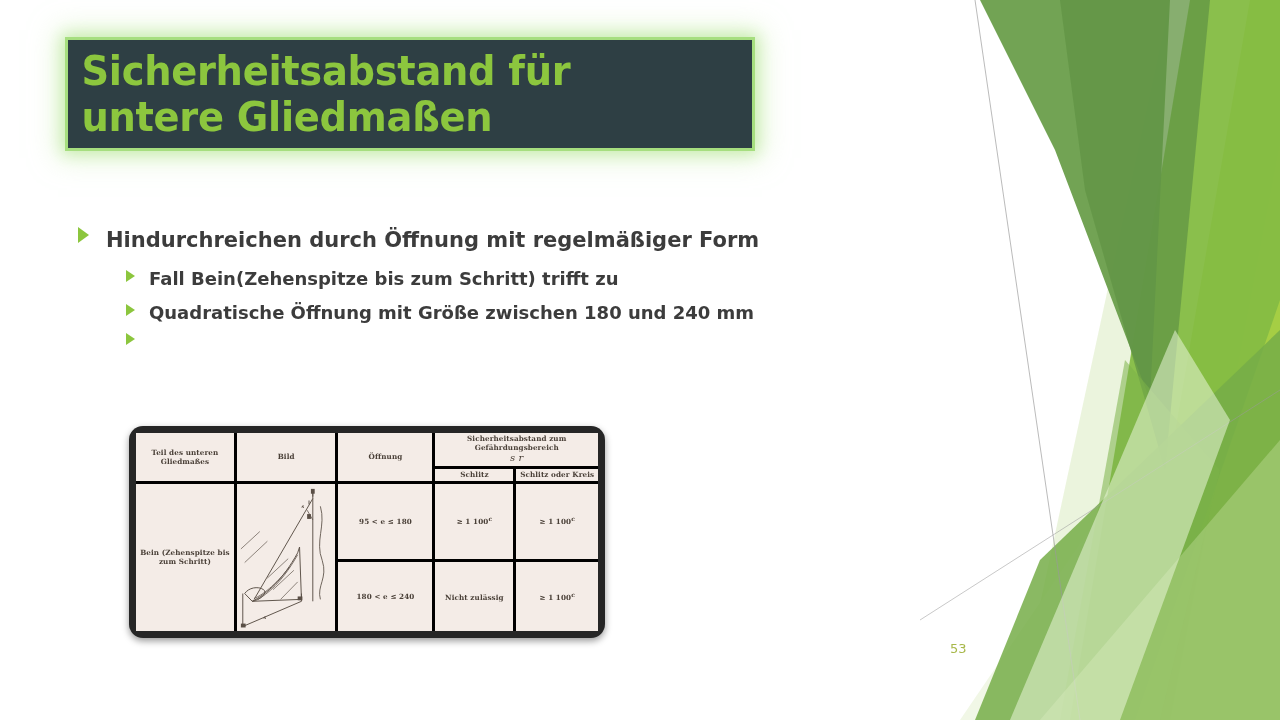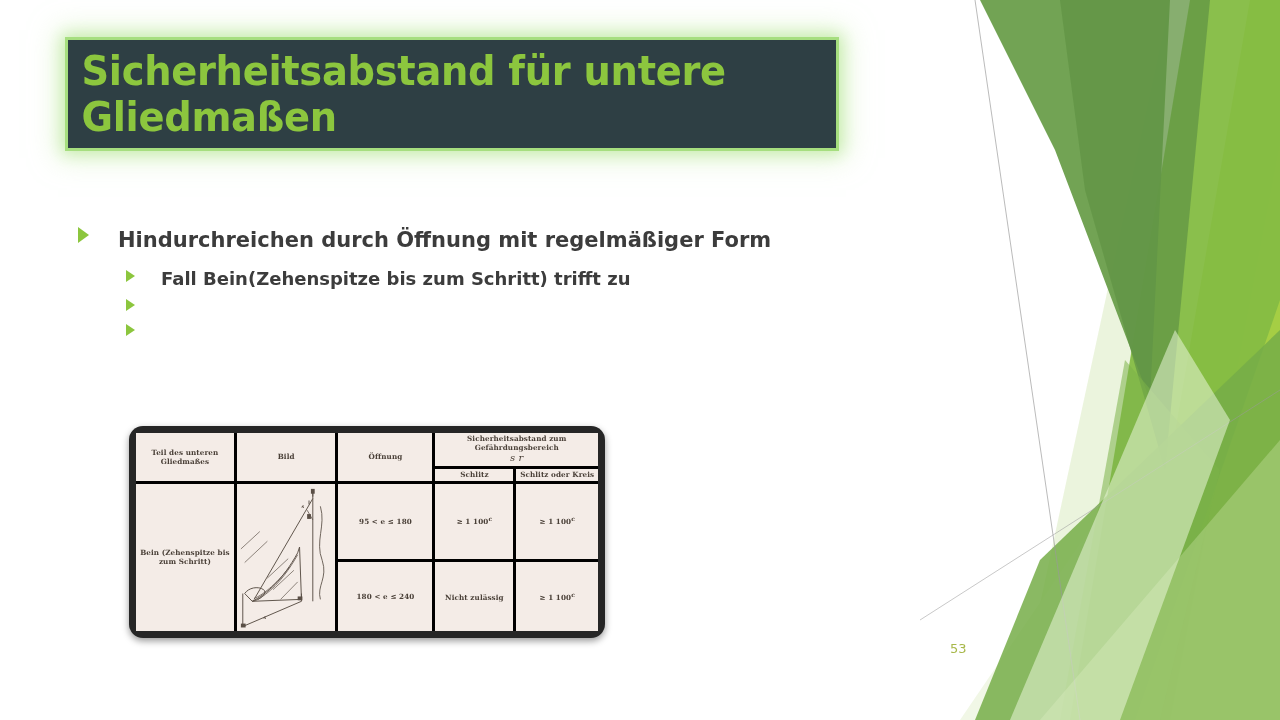--- a/index.html
+++ b/index.html
@@ -29,21 +29,21 @@
     overflow: hidden;
     pointer-events: none;
   }
   .deco svg { display: block; }
 
   
   .title-box {
     position: absolute;
     left: 68px;
     top: 40px;
-    width: 768px;
+    width: 684px;
     height: 108px;
     background: #2e3f44;
     box-shadow:
       0 0 0 3px #a6de7f,
       0 0 14px 5px #c8ecae,
       0 0 26px 10px rgba(198, 236, 172, 0.55);
     display: flex;
     align-items: center;
   }
   .title-text {
@@ -94,21 +94,20 @@
     border-width: 6px 0 6px 9px;
     border-color: transparent transparent transparent #8cc63e;
     top: -3px;
     margin-right: 14px;
   }
   .btext {
     font-family: "DejaVu Sans", sans-serif;
     font-weight: bold;
     color: #3c3c3c;
     white-space: nowrap;
-    margin-left: 12px;
   }
   .level1 .btext { font-size: 21px; }
   .level2 .btext { font-size: 18px; }
   .btext sup {
     font-size: 0.62em;
     vertical-align: super;
   }
   .big-val { font-size: 1.1em; }
 
   
@@ -243,20 +242,21 @@
       <span class="btext">Hindurchreichen durch Öffnung mit regelmäßiger Form</span>
     </div>
 
     <div class="bullet-row level2">
       <span class="tri"></span>
       <span class="btext">Fall Bein(Zehenspitze bis zum Schritt) trifft zu</span>
     </div>
 
     <div class="bullet-row level2">
       <span class="tri"></span>
+      <span class="btext">Quadratische Öffnung mit Größe zwischen 180 und 240 mm</span>
     </div>
 
     <div class="bullet-row level2">
       <span class="tri"></span>
     </div>
 
   </div>
 
   <div class="reflection">
     

